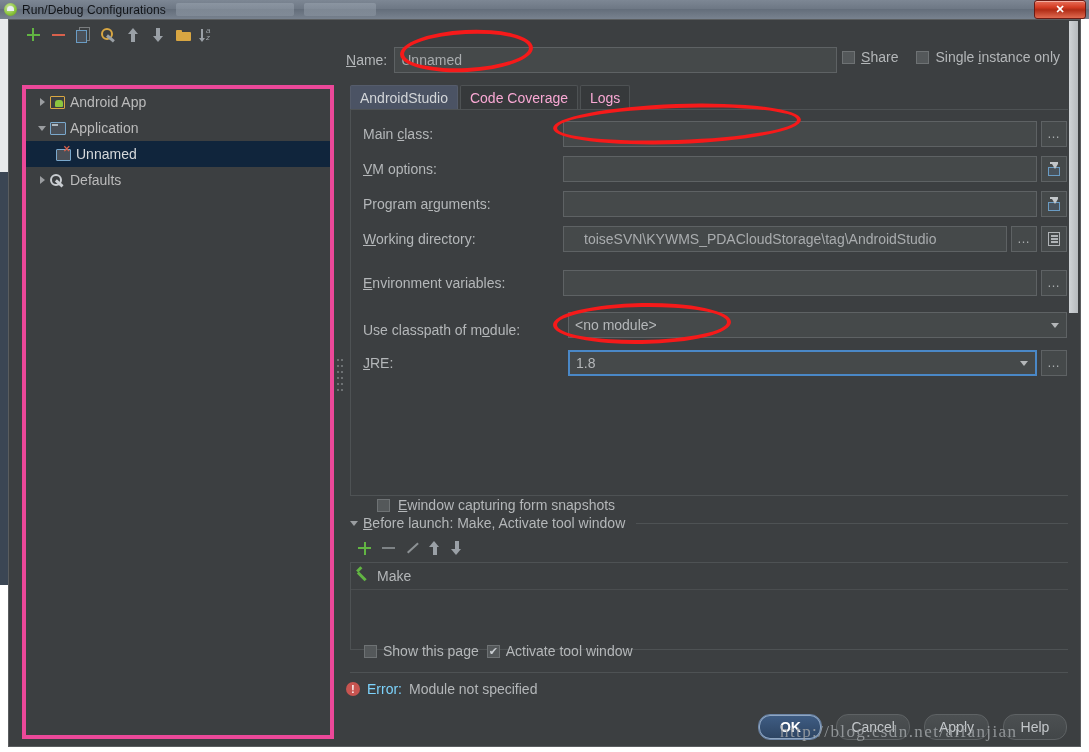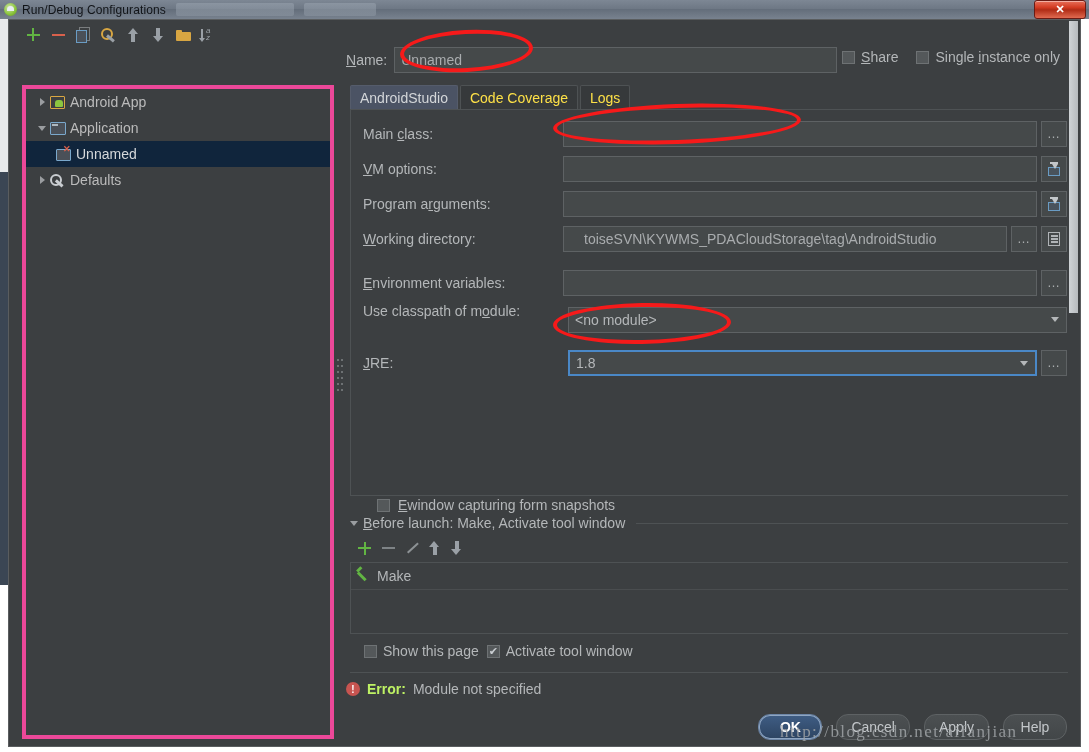--- a/index.html
+++ b/index.html
@@ -233,21 +233,21 @@
   }
   .cb.checked:after{content:"✔";font-size:11px;color:#c9cdd1;}
   .cbrow{display:flex;align-items:center;gap:6px;color:#b4b7b9;font-size:14px;white-space:nowrap;}
 
   
   .tabs{
     position:absolute;left:4px;top:63px;width:720px;height:26px;display:flex;align-items:flex-end;
   }
   .tab{
     height:25px;padding:0 9px;display:flex;align-items:center;
-    color:#fde047;font-size:14px;white-space:nowrap;
+    color:#f9a8d4;font-size:14px;white-space:nowrap;
     border:1px solid #4e5254;border-bottom:none;background:#36393b;
     border-radius:2px 2px 0 0;margin-right:2px;box-sizing:border-box;
   }
   .tab.active{background:#4b5364;color:#d3d6d9;border-color:#555c6b;}
 
   .tabpane{
     position:absolute;left:4px;top:88px;width:720px;height:387px;
     border:1px solid #4e5254;background:#3c3f41;box-sizing:border-box;
   }
 
@@ -310,21 +310,21 @@
   .bl-line{flex:1;height:1px;background:#4e5254;margin-left:6px;}
   .bl-toolbar{
     position:absolute;left:12px;top:520px;display:flex;align-items:center;gap:11px;
   }
   .ic-pencil{position:relative;width:12px;height:12px;}
   .ic-pencil:before{
     content:"";position:absolute;left:0;top:5px;width:14px;height:2.4px;
     background:#8d9295;transform:rotate(-42deg);transform-origin:center;
   }
   .bl-list{
-    position:absolute;left:4px;top:541px;width:720px;height:72px;
+    position:absolute;left:4px;top:541px;width:720px;height:88px;
     background:#3c3f41;border:1px solid #4e5254;box-sizing:border-box;
   }
   .bl-item{
     height:26px;display:flex;align-items:center;padding-left:6px;gap:6px;
     color:#b4b7b9;font-size:14px;border-bottom:1px solid #4a4d4f;
   }
   .ic-hammer{position:relative;width:14px;height:14px;}
   .ic-hammer:before{
     content:"";position:absolute;left:1px;top:2px;width:11px;height:2.6px;
     background:#62b543;transform:rotate(45deg);transform-origin:left center;
@@ -341,21 +341,21 @@
   }
   .error-row{
     position:absolute;left:0px;top:660px;display:flex;align-items:center;gap:7px;
     font-size:14px;color:#b4b7b9;
   }
   .err-icon{
     width:14px;height:14px;border-radius:50%;
     background:#c75450;color:#fff;font-size:10px;font-weight:bold;
     display:flex;align-items:center;justify-content:center;flex:none;
   }
-  .err-label{font-weight:bold;color:#bef264;}
+  .err-label{font-weight:normal;color:#7dd3fc;}
 
   
   .btnbar{
     position:absolute;left:1px;bottom:1px;width:1071px;height:36px;
     display:flex;align-items:center;justify-content:flex-end;
     padding-right:14px;gap:14px;box-sizing:border-box;
   }
   .btn{
     min-width:64px;height:26px;padding:0 14px;
     border:1px solid #5e6264;background:linear-gradient(to bottom,#4c5052,#424648);
@@ -559,21 +559,21 @@
         </div>
 
         <div class="frow" style="top:160px;">
           <span class="lbl"><u>E</u><span>nvironment variables:</span></span>
           <div class="txtfield" style="width:474px;"></div>
           <div class="mini-btn">
               <span class="ic-dots">…</span>
             </div>
         </div>
 
-        <div class="frow" style="top:188px;">
+        <div class="frow" style="top:202px;align-items:flex-end;">
           <span class="lbl" style="width:205px;"><span>Use classpath of m</span><u>o</u><span>dule:</span></span>
           <div class="combo" style="width:499px;margin-top:17px;">
             <span>&lt;no module&gt;</span>
             <span class="arrowbox">
                 <i class="caret-dn"></i>
               </span>
           </div>
         </div>
 
         <div class="frow" style="top:240px;">

